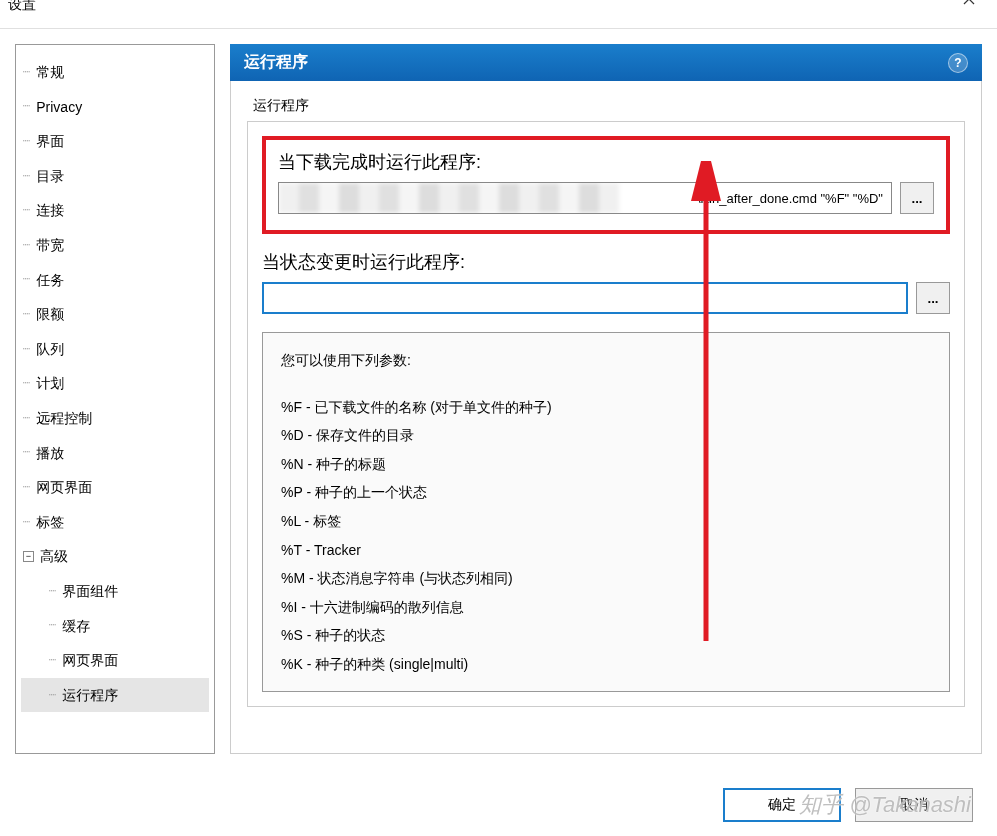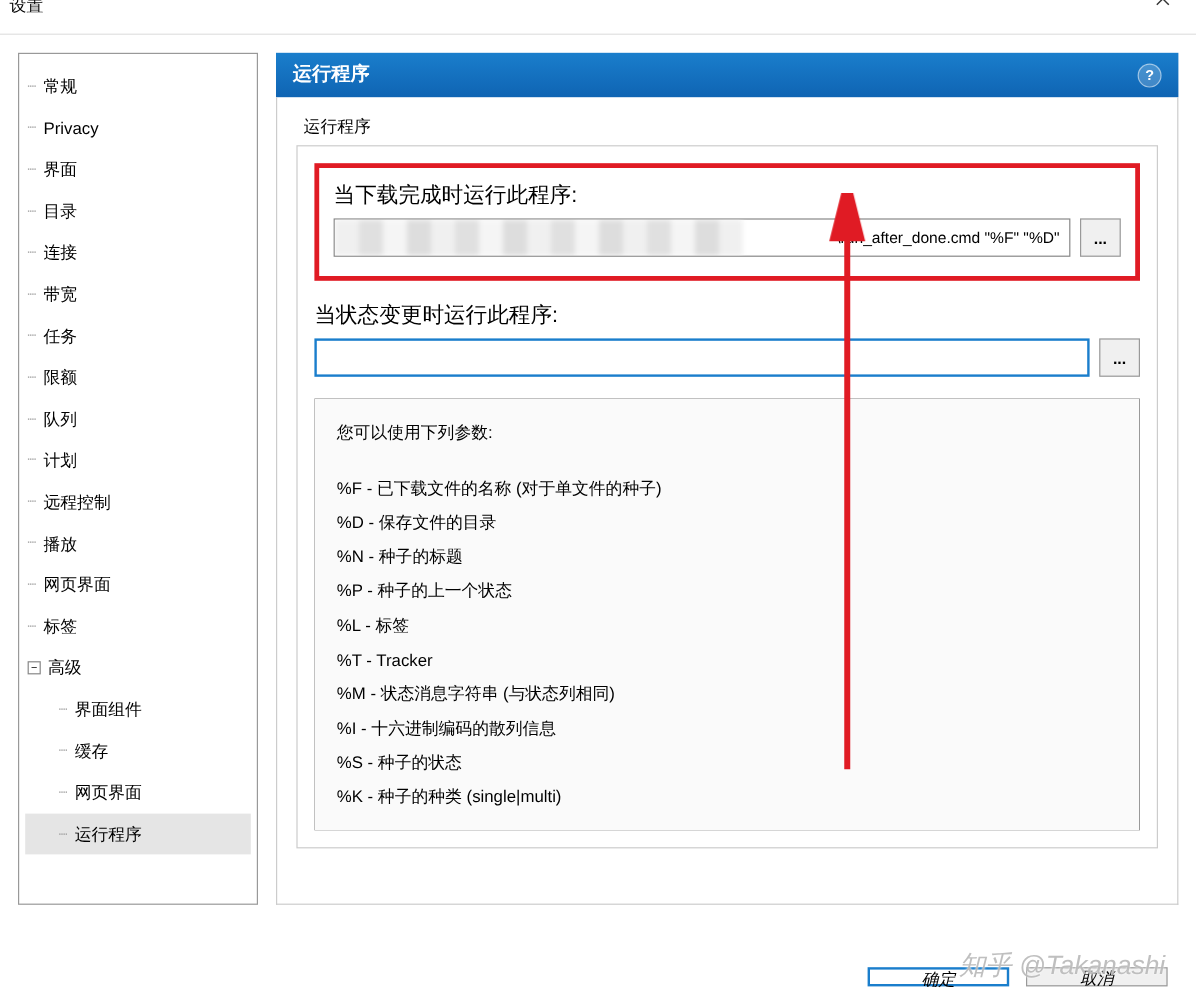--- a/index.html
+++ b/index.html
@@ -176,26 +176,25 @@
 }
 .buttons {
   position: absolute;
   bottom: 14px;
   right: 24px;
   display: flex;
   gap: 14px;
 }
 .btn {
   width: 118px;
-  height: 16px;
+  height: 34px;
   border: 1px solid #999;
   background: #f0f0f0;
   cursor: pointer;
   font-size: 14px;
-  font-style: italic;
 }
 .btn.primary {
   border: 2px solid #1a7ecc;
   background: #fff;
 }
 .watermark {
   position: absolute;
   bottom: 16px;
   right: 26px;
   color: rgba(180,180,180,0.85);

